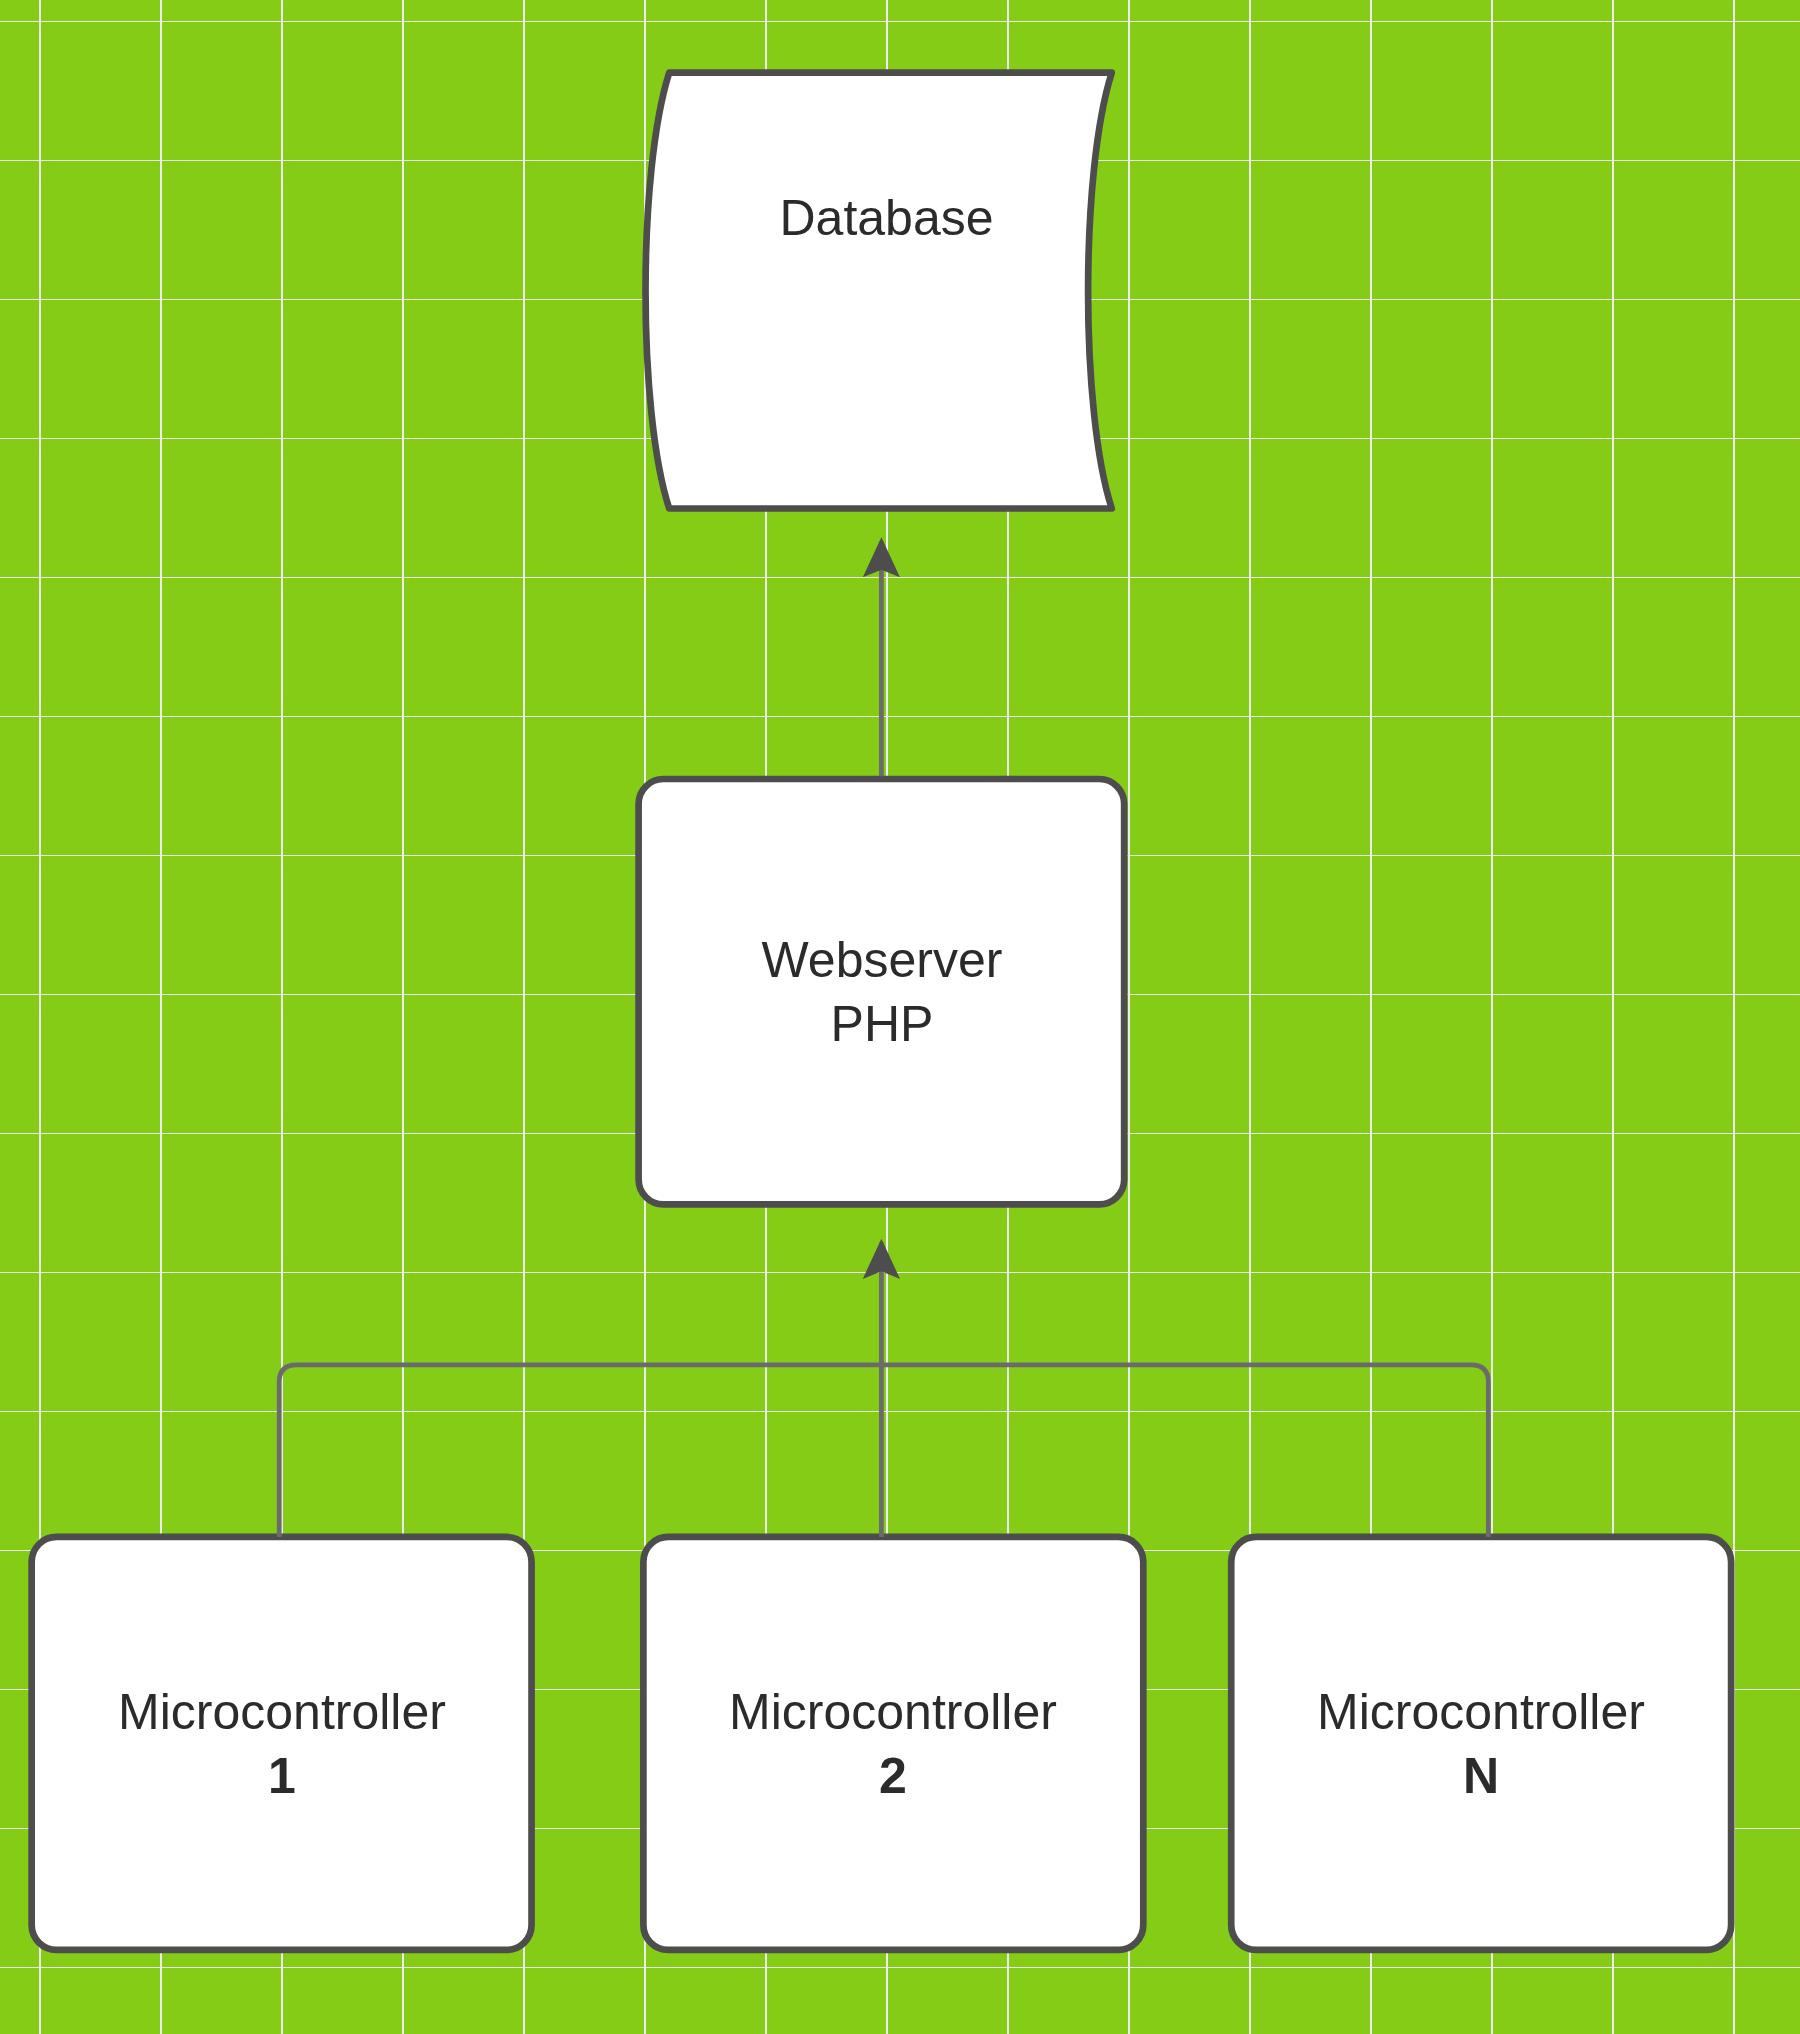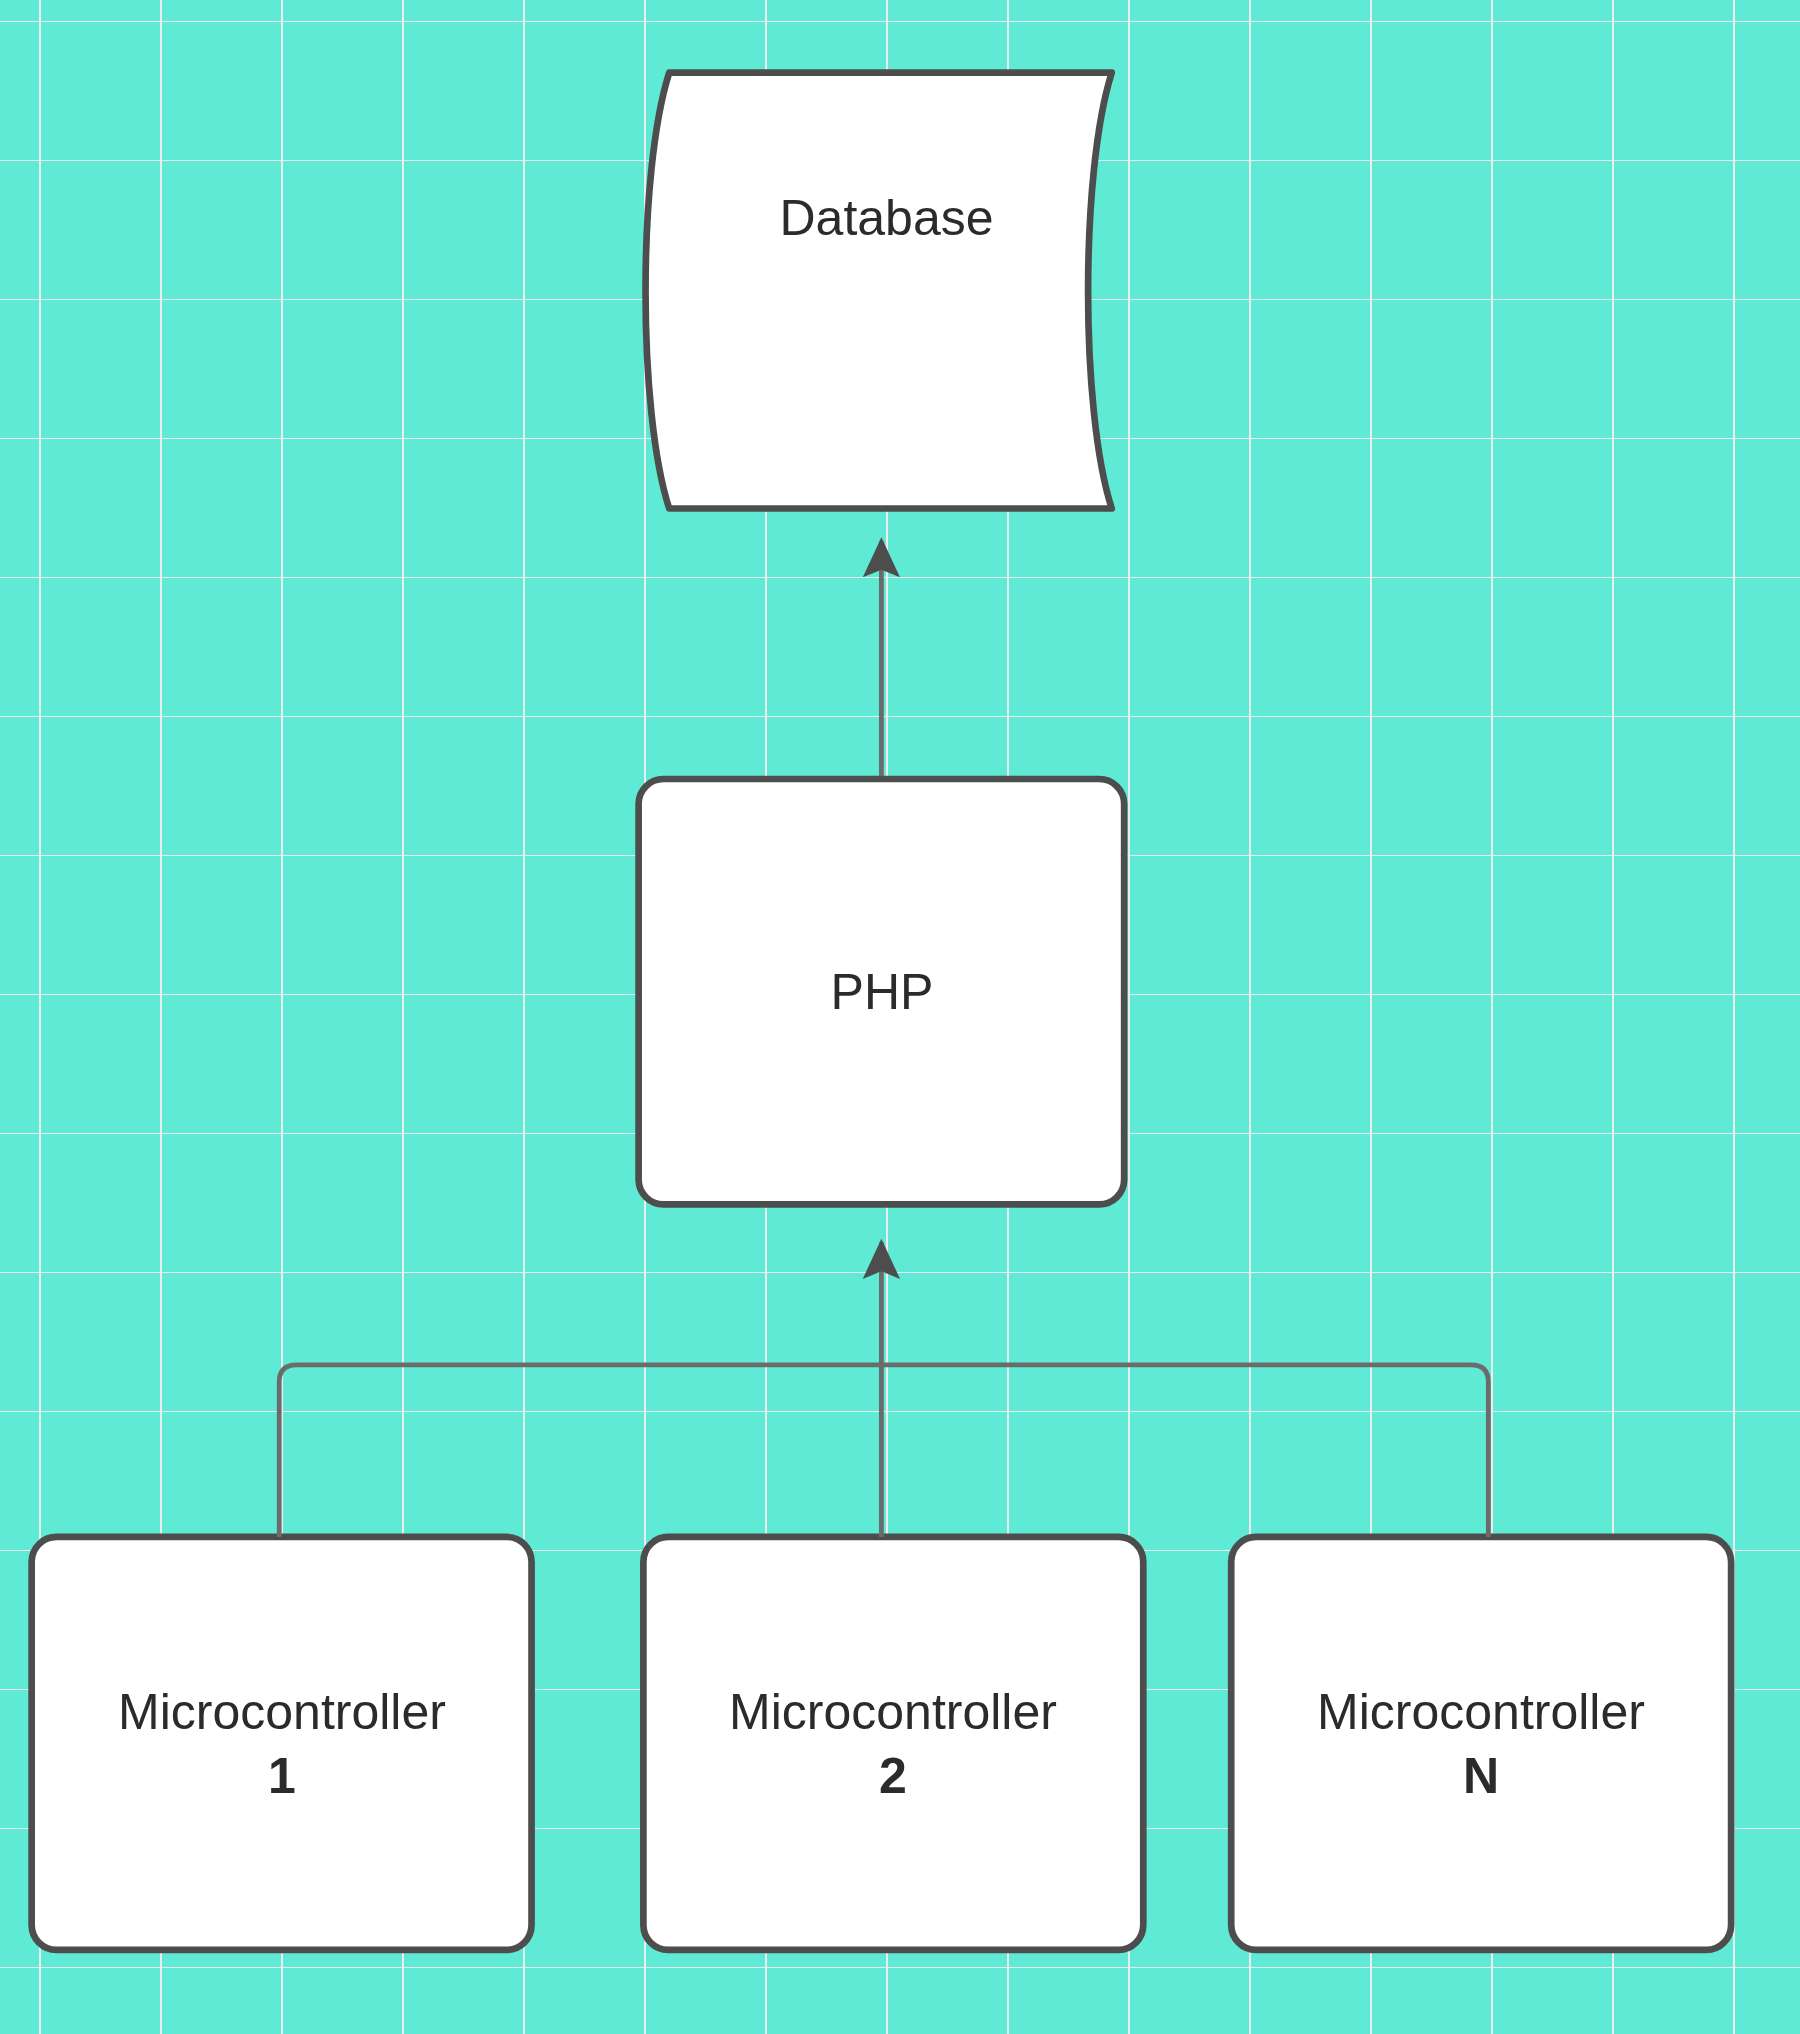--- a/index.html
+++ b/index.html
@@ -4,21 +4,21 @@
 <style>
   html, body {
     margin: 0;
     padding: 0;
     background: #ffffff;
   }
   #canvas {
     position: relative;
     width: 1801px;
     height: 2034px;
-    background-color: #5eead4;
+    background-color: #84cc16;
     overflow: hidden;
     font-family: "Liberation Sans", sans-serif;
   }
   
   #grid {
     position: absolute;
     inset: 0;
     background-image:
       linear-gradient(to right, #ececec 1.5px, transparent 1.5px),
       linear-gradient(to bottom, #ececec 1.5px, transparent 1.5px);
@@ -94,20 +94,21 @@
              L 1557,1608" fill="none" stroke="#6b6b6b" stroke-width="5" stroke-linejoin="round" stroke-linecap="butt"></path>
 
     <line x1="922" y1="1428" x2="922" y2="1608" stroke="#6b6b6b" stroke-width="5"></line>
   </svg>
 
   <div class="node-label" id="db-label">
     <span class="lbl-line">Database</span>
   </div>
 
   <div class="node-label" id="web-label">
+    <span class="lbl-line">Webserver</span>
     <span class="lbl-line">PHP</span>
   </div>
 
   <div class="node-label" id="mc1-label">
     <span class="lbl-line">Microcontroller</span>
     <span class="lbl-line lbl-strong">1</span>
   </div>
 
   <div class="node-label" id="mc2-label">
     <span class="lbl-line">Microcontroller</span>

